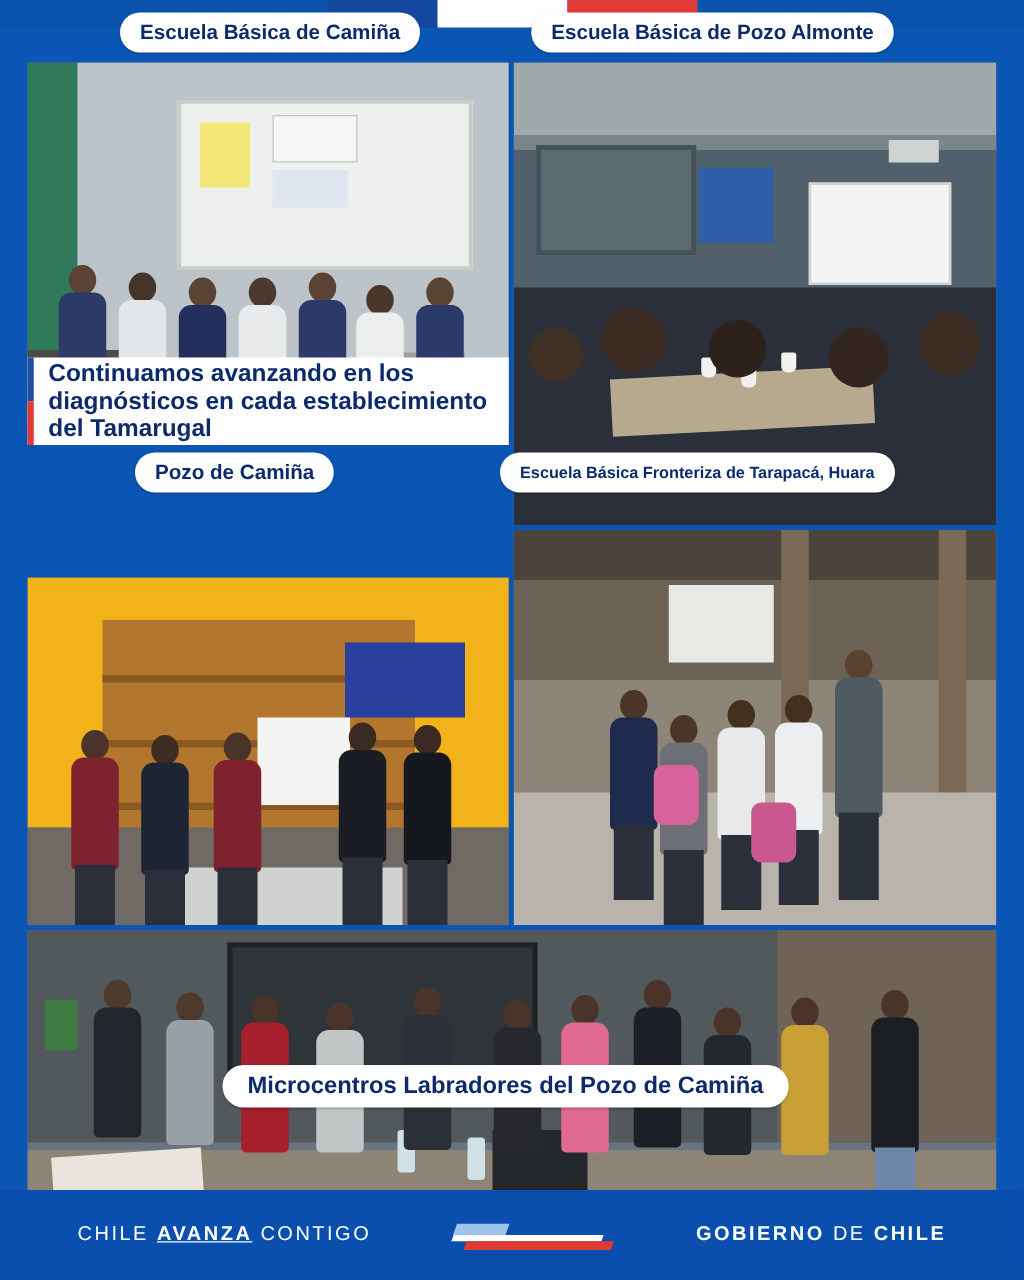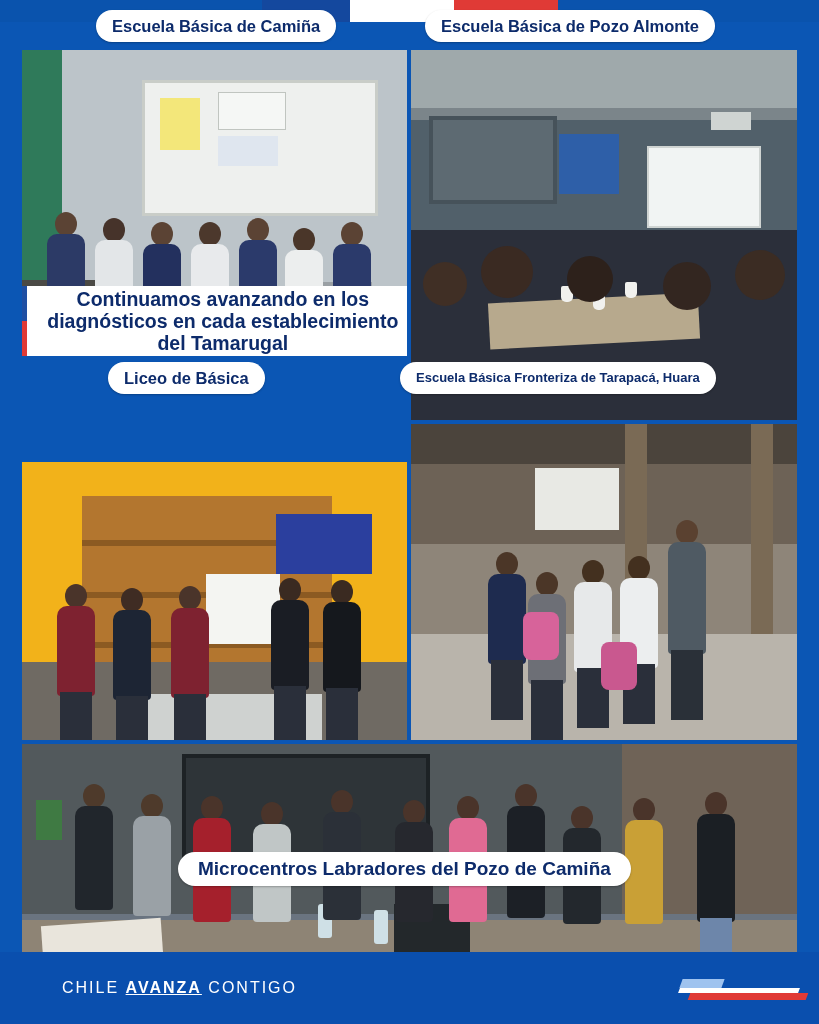--- a/index.html
+++ b/index.html
@@ -157,21 +157,20 @@
     flex-direction: column;
   }
   .headline .bar .b1 { flex: 1; background: #1f4fa3; }
   .headline .bar .b2 { flex: 1; background: #e03a36; }
   .headline .text {
     padding-left: 12px;
     color: #0d2b6b;
     font-weight: bold;
     font-size: 19.5px;
     line-height: 22px;
-    text-align: center;
   }
 
   
   .footer {
     position: absolute;
     left: 0;
     bottom: 0;
     width: 819px;
     height: 72px;
     background: #0a4fae;
@@ -425,32 +424,33 @@
         <div class="head" style="background:#4a342a;"></div>
         <div class="body" style="background:#1b1f24; height:108px;"></div>
         <div class="legs" style="top:126px; height:70px; background:#6d86aa;"></div>
       </div>
     </div>
   </div>
 </div>
 
 <div class="chip" id="chip-camina">Escuela Básica de Camiña</div>
 <div class="chip" id="chip-pozo">Escuela Básica de Pozo Almonte</div>
-<div class="chip" id="chip-liceo">Liceo de Básica</div>
+<div class="chip" id="chip-liceo">Pozo de Camiña</div>
 <div class="chip" id="chip-huara">Escuela Básica Fronteriza de Tarapacá, Huara</div>
 <div class="chip" id="chip-micro">Microcentros Labradores del Pozo de Camiña</div>
 
 <div class="headline">
   <div class="bar">
     <div class="b1"></div>
     <div class="b2"></div>
   </div>
   <div class="text">Continuamos avanzando en los diagnósticos en cada establecimiento del Tamarugal</div>
 </div>
 
 <div class="footer">
   <div class="left-logo"><span>CHILE </span><b>AVANZA</b><span> CONTIGO</span></div>
   <div class="mid-flag">
     <div class="fb"></div>
     <div class="fw"></div>
     <div class="fr"></div>
   </div>
+  <div class="right-logo"><b>GOBIERNO</b><span> DE </span><b>CHILE</b></div>
 </div>
 
 </body></html>

